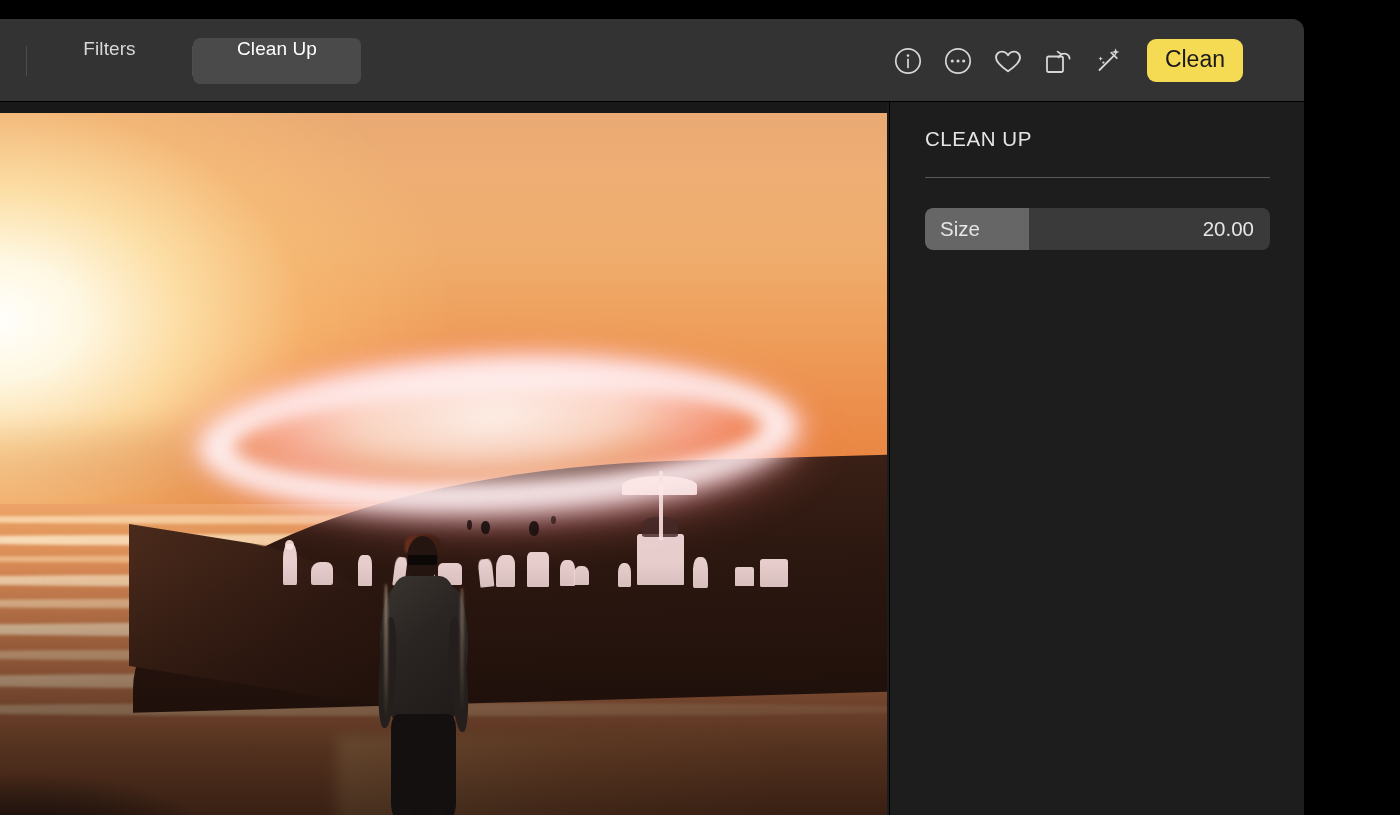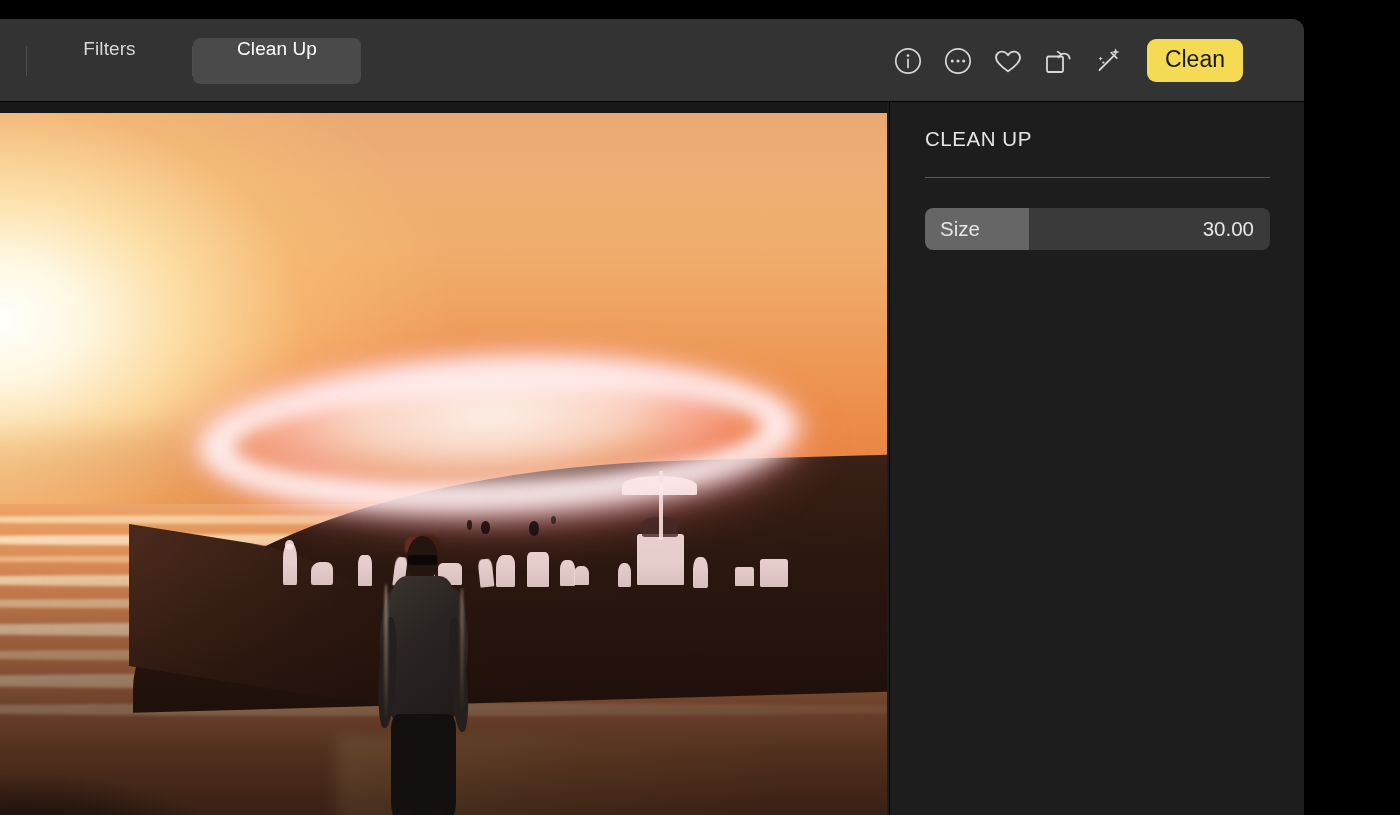--- a/index.html
+++ b/index.html
@@ -663,18 +663,18 @@
       </div>
     </div>
 
     <div id="inspector">
       <div id="panel-title">CLEAN UP</div>
       <div id="panel-divider"></div>
 
       <div id="size-control">
         <div id="size-fill" style="width: 30%;"></div>
         <span id="size-label">Size</span>
-        <span id="size-value">30.00</span>
+        <span id="size-value">20.00</span>
       </div>
     </div>
 
   </div>
 </div>
 
 </body></html>

